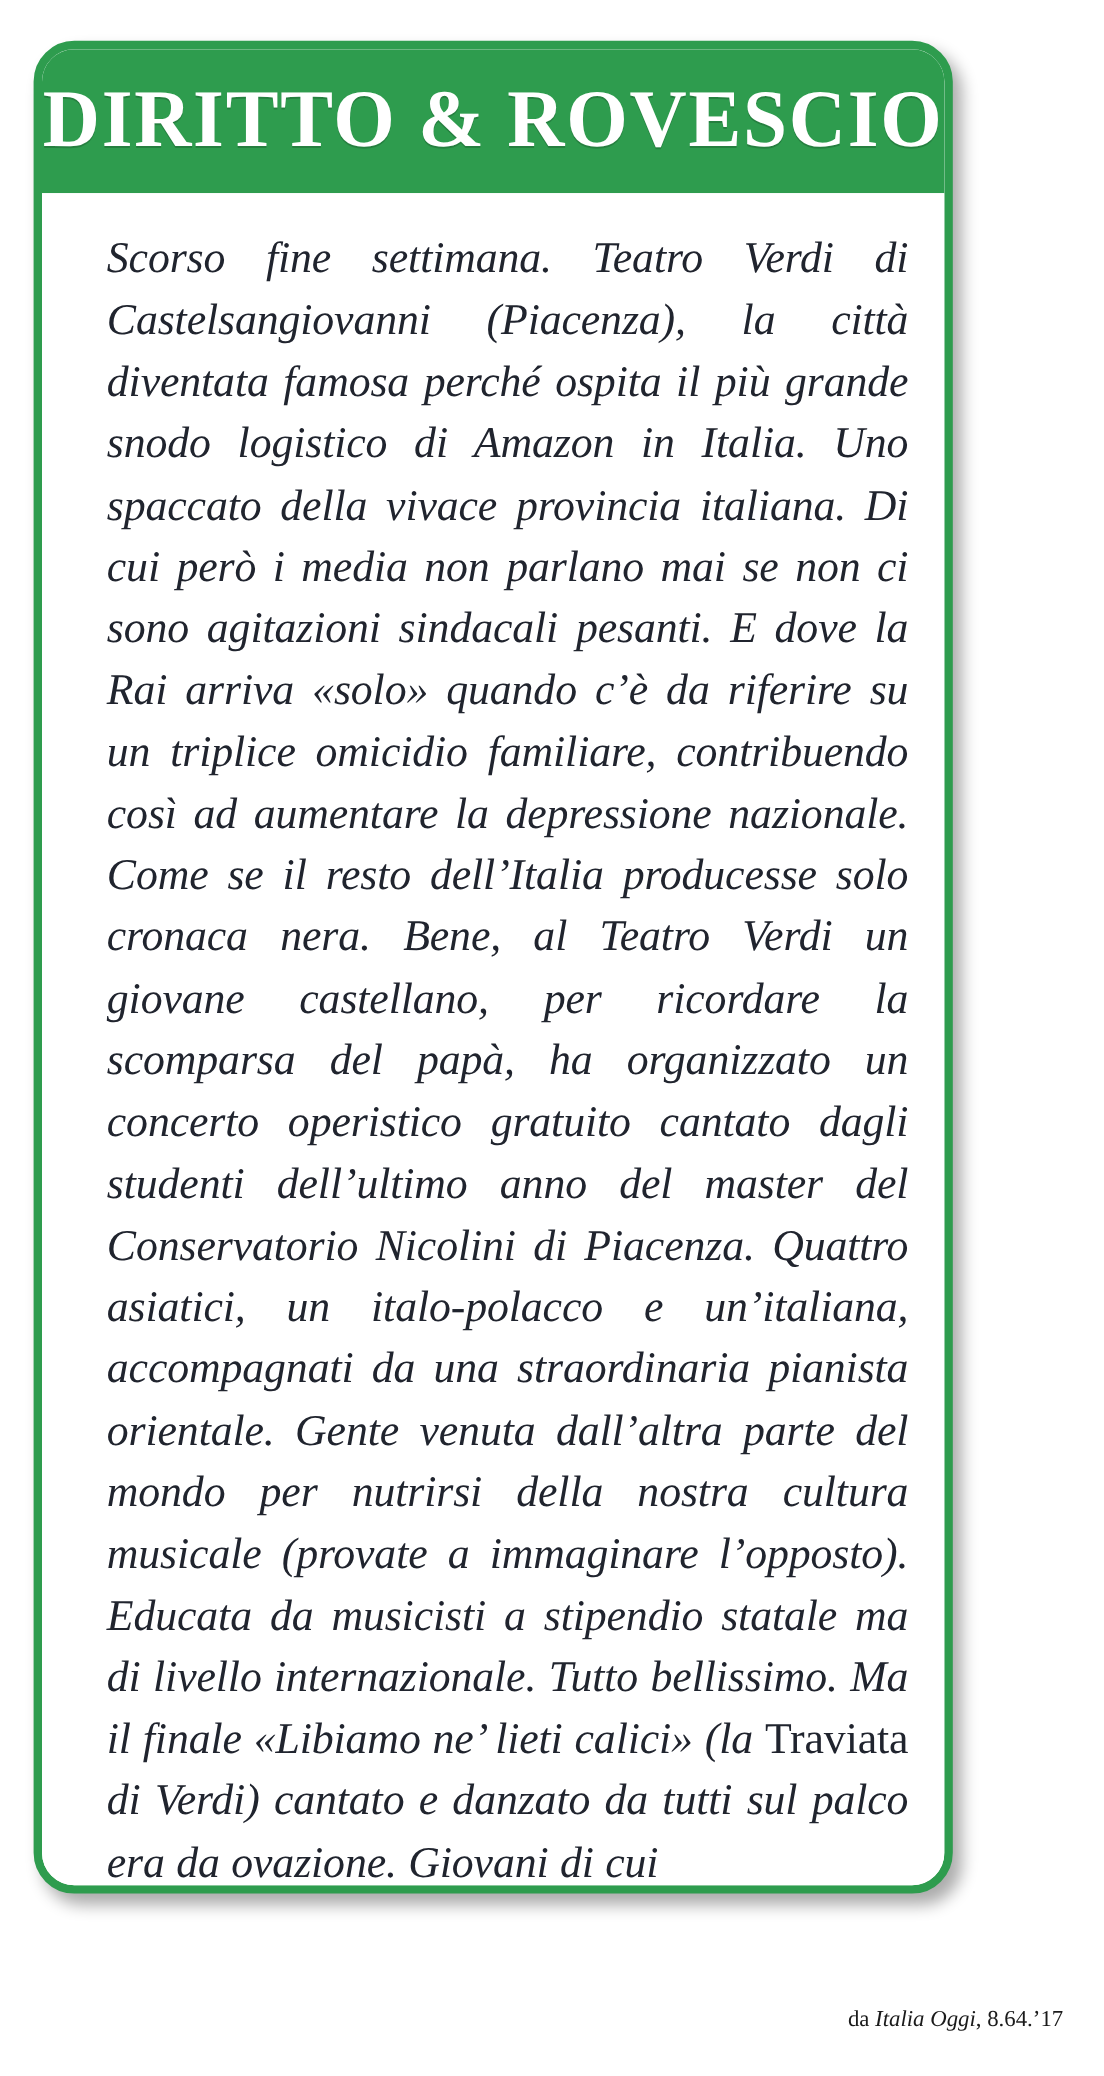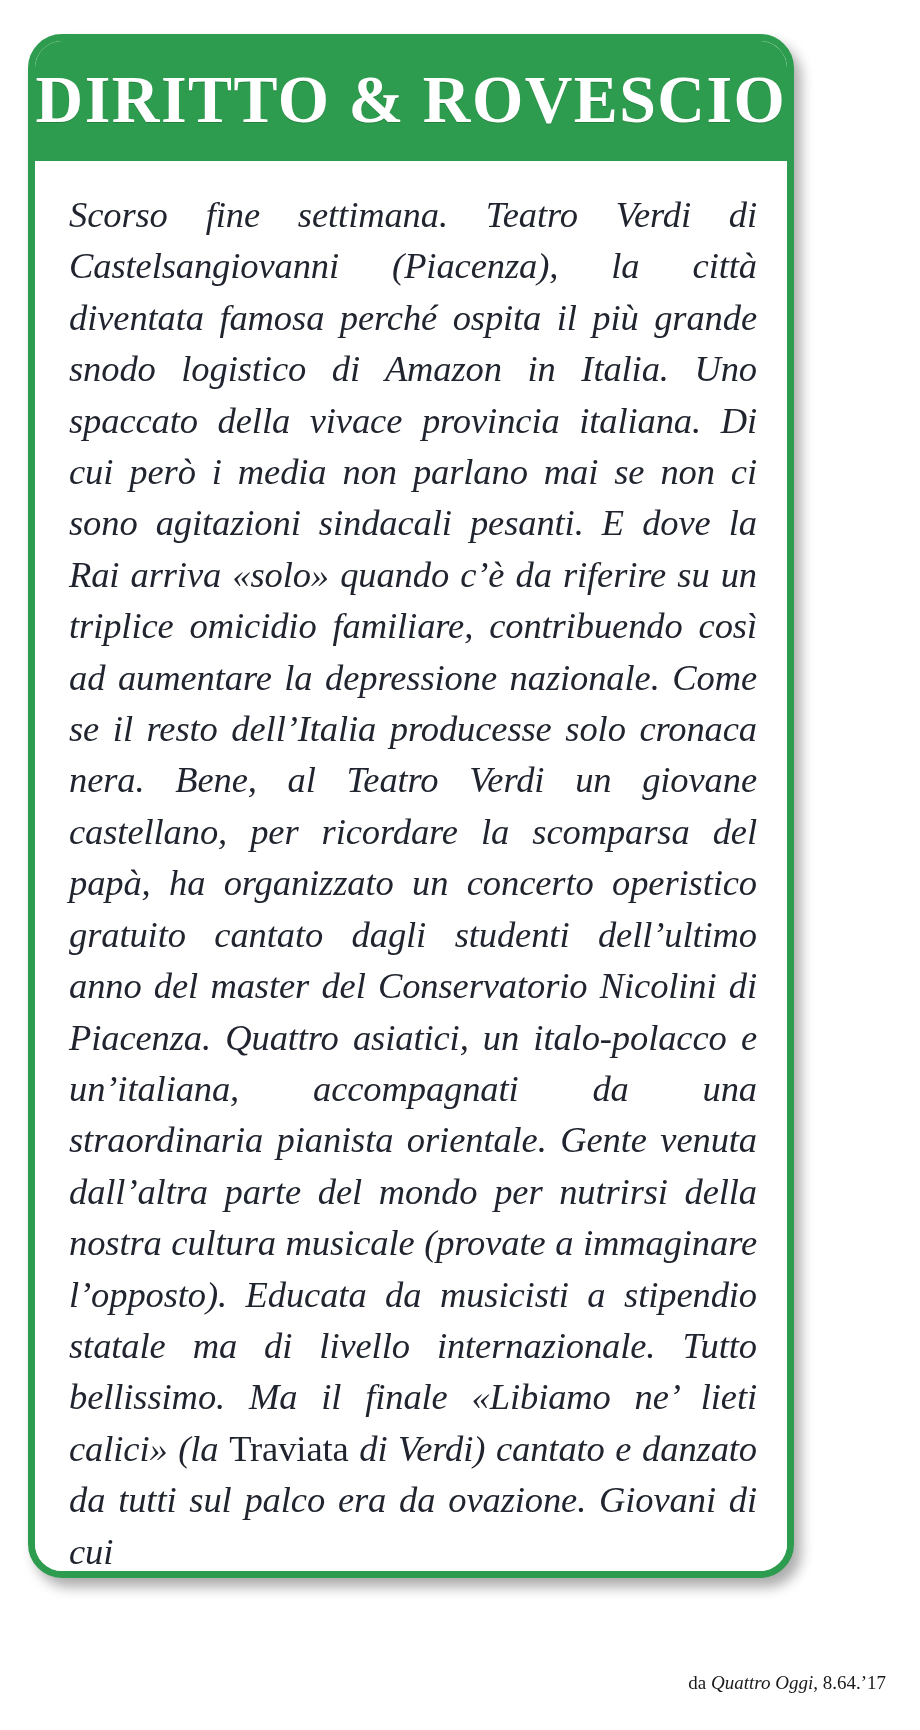--- a/index.html
+++ b/index.html
@@ -62,21 +62,21 @@
     padding-bottom: 4px;
   }
 
   
   .article-body {
     position: absolute;
     left: 0;
     top: 120px;
     width: 100%;
     height: 1418px;
-    padding: 28px 30px 10px 34px;
+    padding: 28px 30px 10px 54px;
     box-sizing: border-box;
     background: #ffffff;
   }
   .article-text {
     font-family: "Liberation Serif", serif;
     font-style: italic;
     font-size: 36.5px;
     line-height: 51.4px;
     color: #20242e;
     text-align: justify;
@@ -119,15 +119,15 @@
     <div class="masthead">
       <div class="masthead-title">DIRITTO &amp; ROVESCIO</div>
     </div>
 
     <div class="article-body">
       <p class="article-text"><span>Scorso fine settimana. Teatro Verdi di Castelsangiovanni (Piacenza), la città diventata famosa perché ospita il più grande snodo logistico di Amazon in Italia. Uno spaccato della vivace provincia italiana. Di cui però i media non parlano mai se non ci sono agitazioni sindacali pesanti. E dove la Rai arriva «solo» quando c’è da riferire su un triplice omicidio familiare, contribuendo così ad aumentare la depressione nazionale. Come se il resto dell’Italia producesse solo cronaca nera. Bene, al Teatro Verdi un giovane castellano, per ricordare la scomparsa del papà, ha organizzato un concerto operistico gratuito cantato dagli studenti dell’ultimo anno del master del Conservatorio Nicolini di Piacenza. Quattro asiatici, un italo-polacco e un’italiana, accompagnati da una straordinaria pianista orientale. Gente venuta dall’altra parte del mondo per nutrirsi della nostra cultura musicale (provate a immaginare l’opposto). Educata da musicisti a stipendio statale ma di livello internazionale. Tutto bellissimo. Ma il finale «Libiamo ne’ lieti calici» (la </span><span class="roman">Traviata</span><span> di Verdi) cantato e danzato da tutti sul palco era da ovazione. Giovani di cui</span><span class="tail">sentiremo parlare.</span></p>
     </div>
 
   </div>
 
-  <div class="attribution"><span>da </span><span class="src-name">Quattro Oggi</span><span>, 8.64.’17</span></div>
+  <div class="attribution"><span>da </span><span class="src-name">Italia Oggi</span><span>, 8.64.’17</span></div>
 
 </div>
 
 </body></html>

